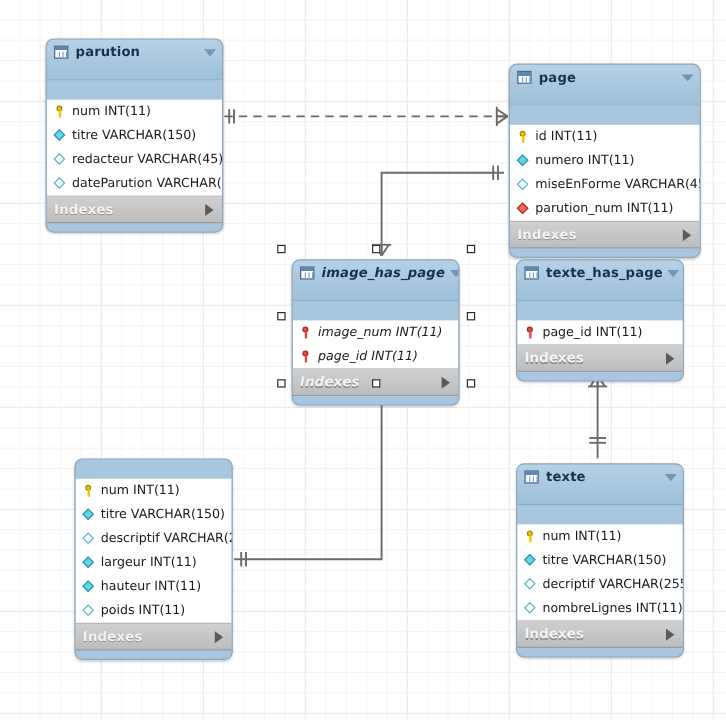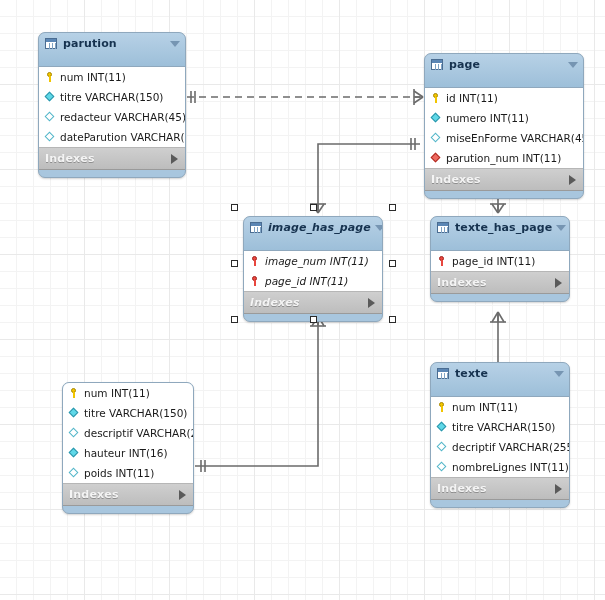--- a/index.html
+++ b/index.html
@@ -89,20 +89,21 @@
     width: 0; height: 0;
     border-left: 5px solid transparent;
     border-right: 5px solid transparent;
     border-top: 6px solid #7695b2;
     flex: 0 0 auto;
     margin-left: 4px;
   }
   .cols {
     background: #ffffff;
     border-bottom: 1px solid #b6b6b6;
+    margin-top: 16px;
   }
   .col {
     height: 20px;
     display: flex;
     align-items: center;
     padding-left: 5px;
     font-size: 10.5px;
     color: #1a1a1a;
     white-space: nowrap;
   }
@@ -390,33 +391,37 @@
           <div class="col">
             <span class="ic ic-nn"></span>
             <span class="col-name">titre VARCHAR(150)</span>
           </div>
           <div class="col">
             <span class="ic ic-null"></span>
             <span class="col-name">descriptif VARCHAR(255)</span>
           </div>
           <div class="col">
             <span class="ic ic-nn"></span>
-            <span class="col-name">hauteur INT(16)</span>
+            <span class="col-name">largeur INT(11)</span>
+          </div>
+          <div class="col">
+            <span class="ic ic-nn"></span>
+            <span class="col-name">hauteur INT(11)</span>
           </div>
           <div class="col">
             <span class="ic ic-null"></span>
             <span class="col-name">poids INT(11)</span>
           </div>
         </div>
         <div class="idx">
           <span class="idx-label">Indexes</span>
           <span class="idx-caret"></span>
         </div>
       </div>
-      <div class="tbl" style="left: 430px; top: 362px; width: 140px;">
+      <div class="tbl" style="left: 430px; top: 386px; width: 140px;">
         <div class="tbl-hdr">
           <span class="tbl-icon"></span>
           <span class="tbl-title">texte</span>
           <span class="hdr-caret"></span>
         </div>
         <div class="cols">
           <div class="col">
             <span class="ic ic-pk"></span>
             <span class="col-name">num INT(11)</span>
           </div>

